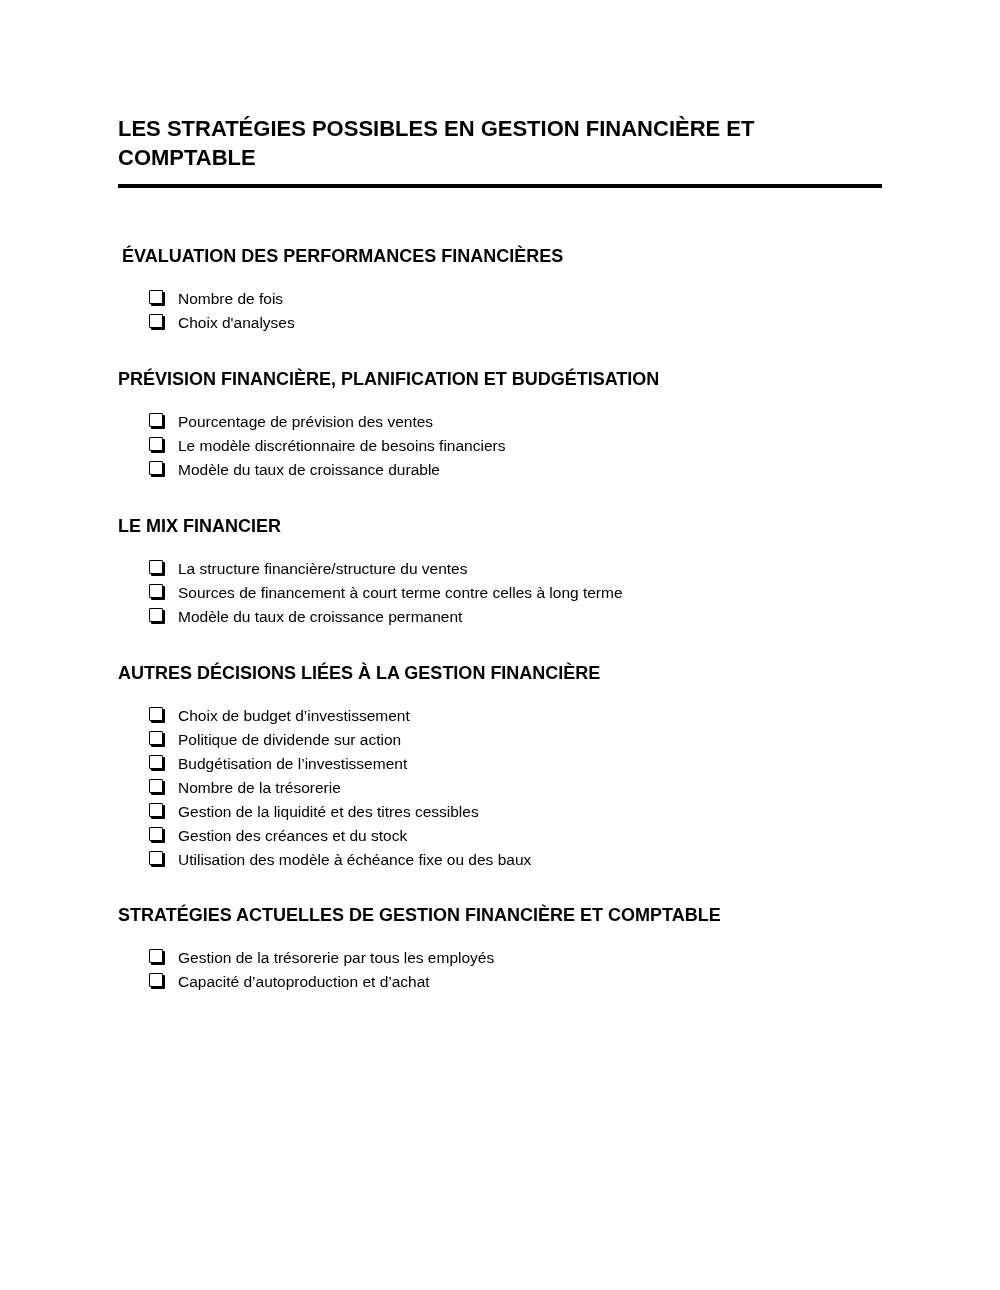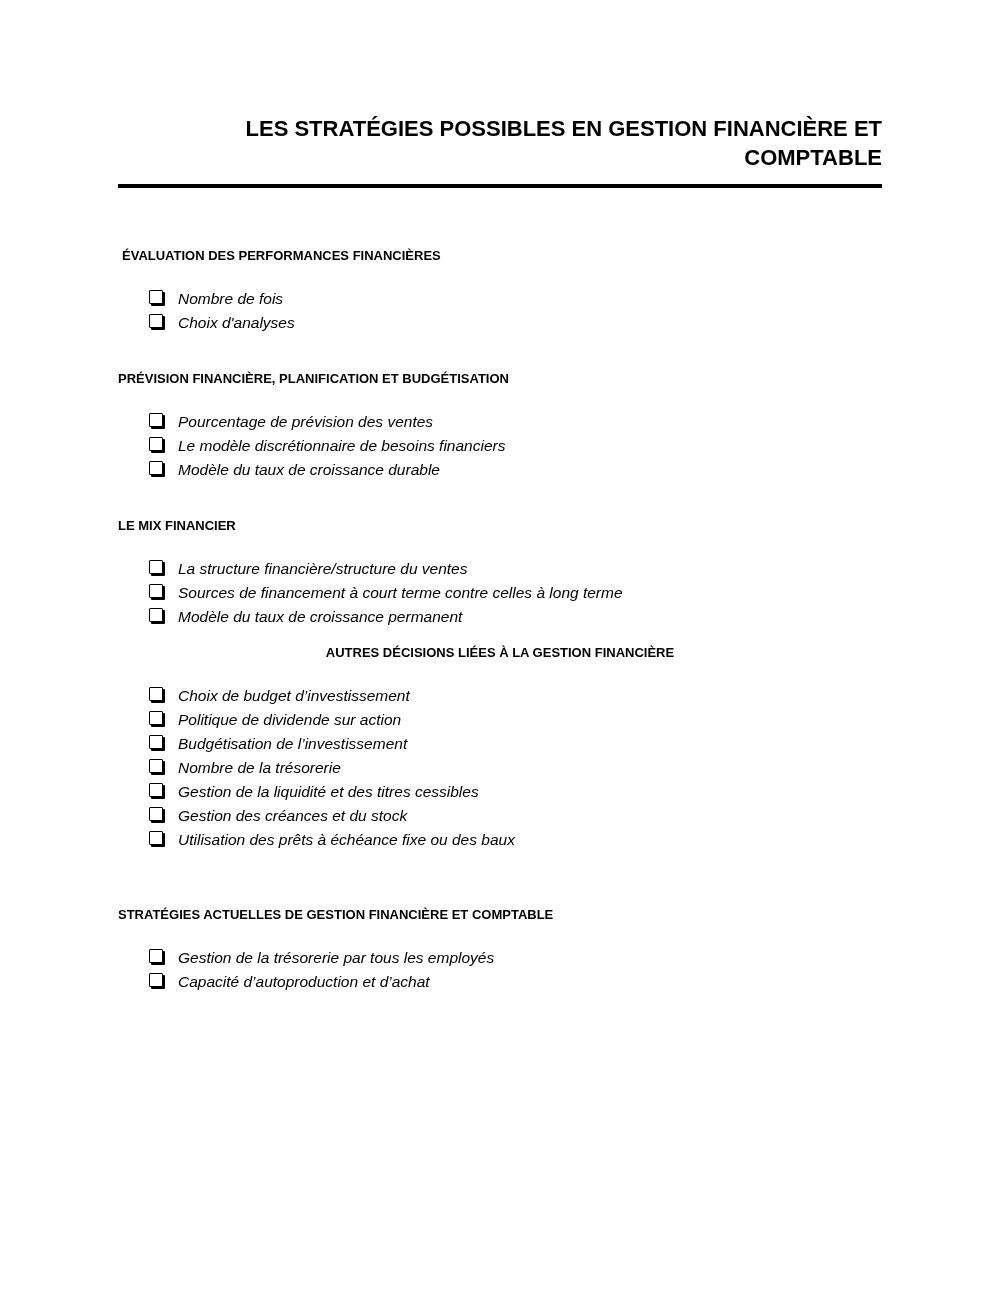--- a/index.html
+++ b/index.html
@@ -19,50 +19,49 @@
       position: absolute;
       left: 118px;
       top: 0;
       width: 764px;
     }
     .title {
       position: absolute;
       top: 114px;
       left: 0;
       width: 764px;
-      text-align: right;
+      text-align: left;
       font-weight: bold;
       font-size: 22px;
       line-height: 29px;
       margin: 0;
     }
     .title-rule {
       position: absolute;
       top: 184px;
       left: 0;
       width: 764px;
       height: 4px;
       background: #000000;
     }
     .section {
       position: absolute;
       left: 0;
       width: 764px;
     }
     .section-heading {
       font-weight: bold;
-      font-size: 13px;
+      font-size: 18px;
       line-height: 18px;
       margin: 0;
     }
     .item-list {
       list-style: none;
       margin: 22px 0 0 0;
       padding: 0 0 0 31px;
-      font-style: italic;
     }
     .item {
       display: flex;
       align-items: center;
       height: 24px;
       font-size: 15.5px;
     }
     .checkbox {
       position: relative;
       width: 12px;
@@ -133,21 +132,21 @@
         <span class="checkbox"></span>
         <span class="item-label">Sources de financement à court terme contre celles à long terme</span>
       </li>
       <li class="item">
         <span class="checkbox"></span>
         <span class="item-label">Modèle du taux de croissance permanent</span>
       </li>
     </ul>
   </div>
 
-  <div class="section" style="top:644px;text-align:center;">
+  <div class="section" style="top:664px;">
     <h2 class="section-heading">AUTRES DÉCISIONS LIÉES À LA GESTION FINANCIÈRE</h2>
     <ul class="item-list">
       <li class="item">
         <span class="checkbox"></span>
         <span class="item-label">Choix de budget d’investissement</span>
       </li>
       <li class="item">
         <span class="checkbox"></span>
         <span class="item-label">Politique de dividende sur action</span>
       </li>
@@ -162,21 +161,21 @@
       <li class="item">
         <span class="checkbox"></span>
         <span class="item-label">Gestion de la liquidité et des titres cessibles</span>
       </li>
       <li class="item">
         <span class="checkbox"></span>
         <span class="item-label">Gestion des créances et du stock</span>
       </li>
       <li class="item">
         <span class="checkbox"></span>
-        <span class="item-label">Utilisation des prêts à échéance fixe ou des baux</span>
+        <span class="item-label">Utilisation des modèle à échéance fixe ou des baux</span>
       </li>
     </ul>
   </div>
 
   <div class="section" style="top:906px;">
     <h2 class="section-heading">STRATÉGIES ACTUELLES DE GESTION FINANCIÈRE ET COMPTABLE</h2>
     <ul class="item-list">
       <li class="item">
         <span class="checkbox"></span>
         <span class="item-label">Gestion de la trésorerie par tous les employés</span>

